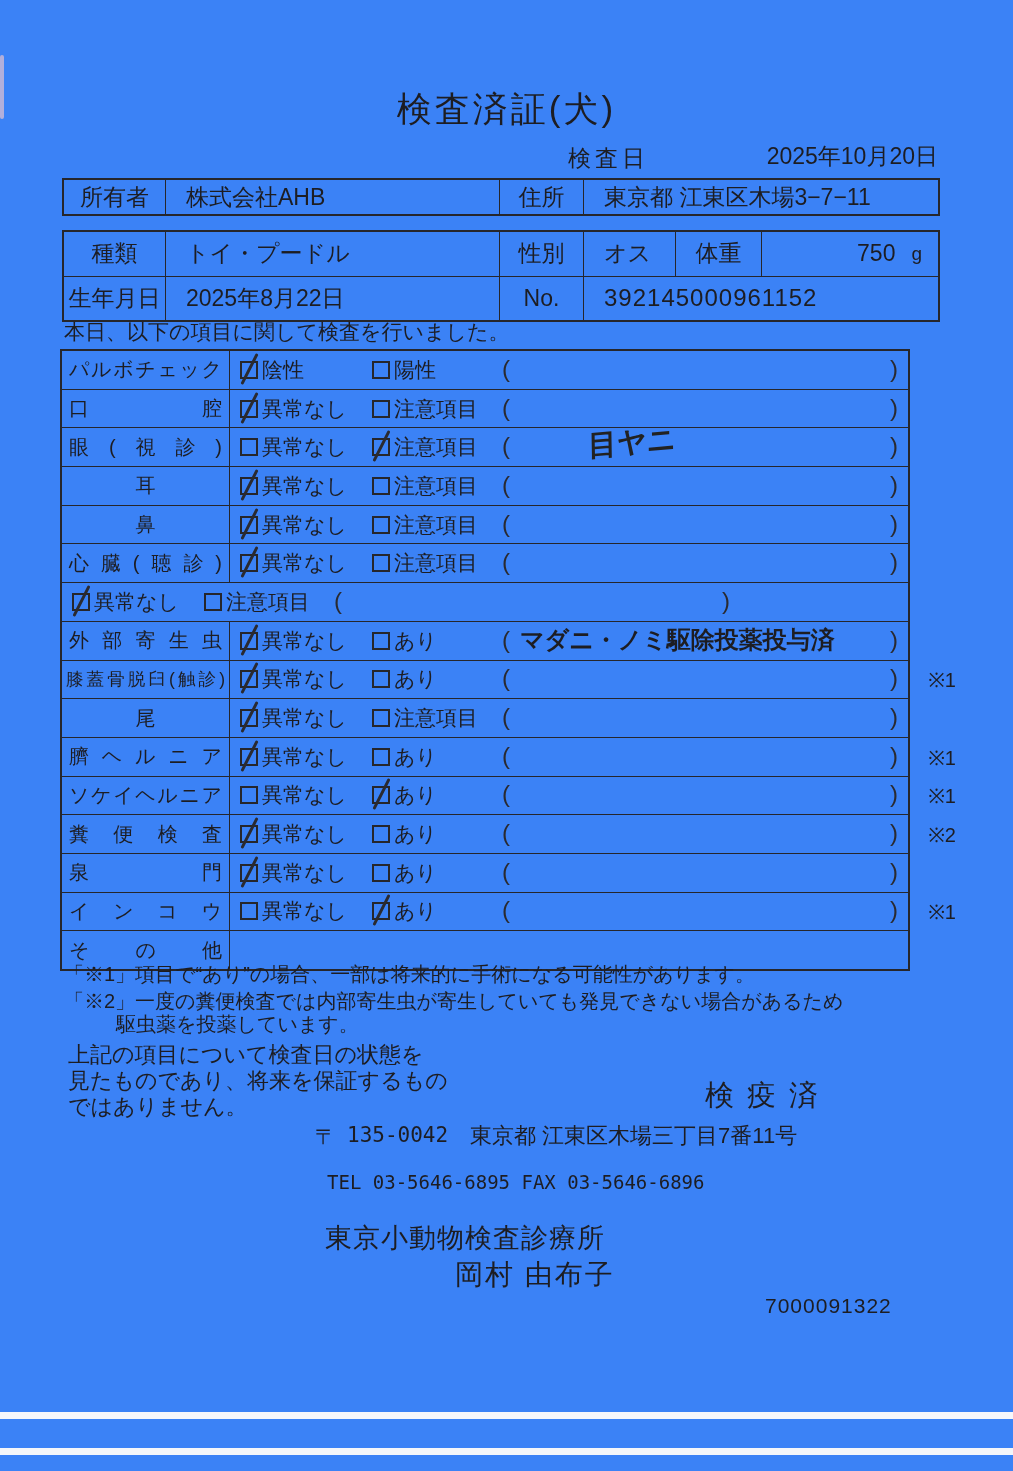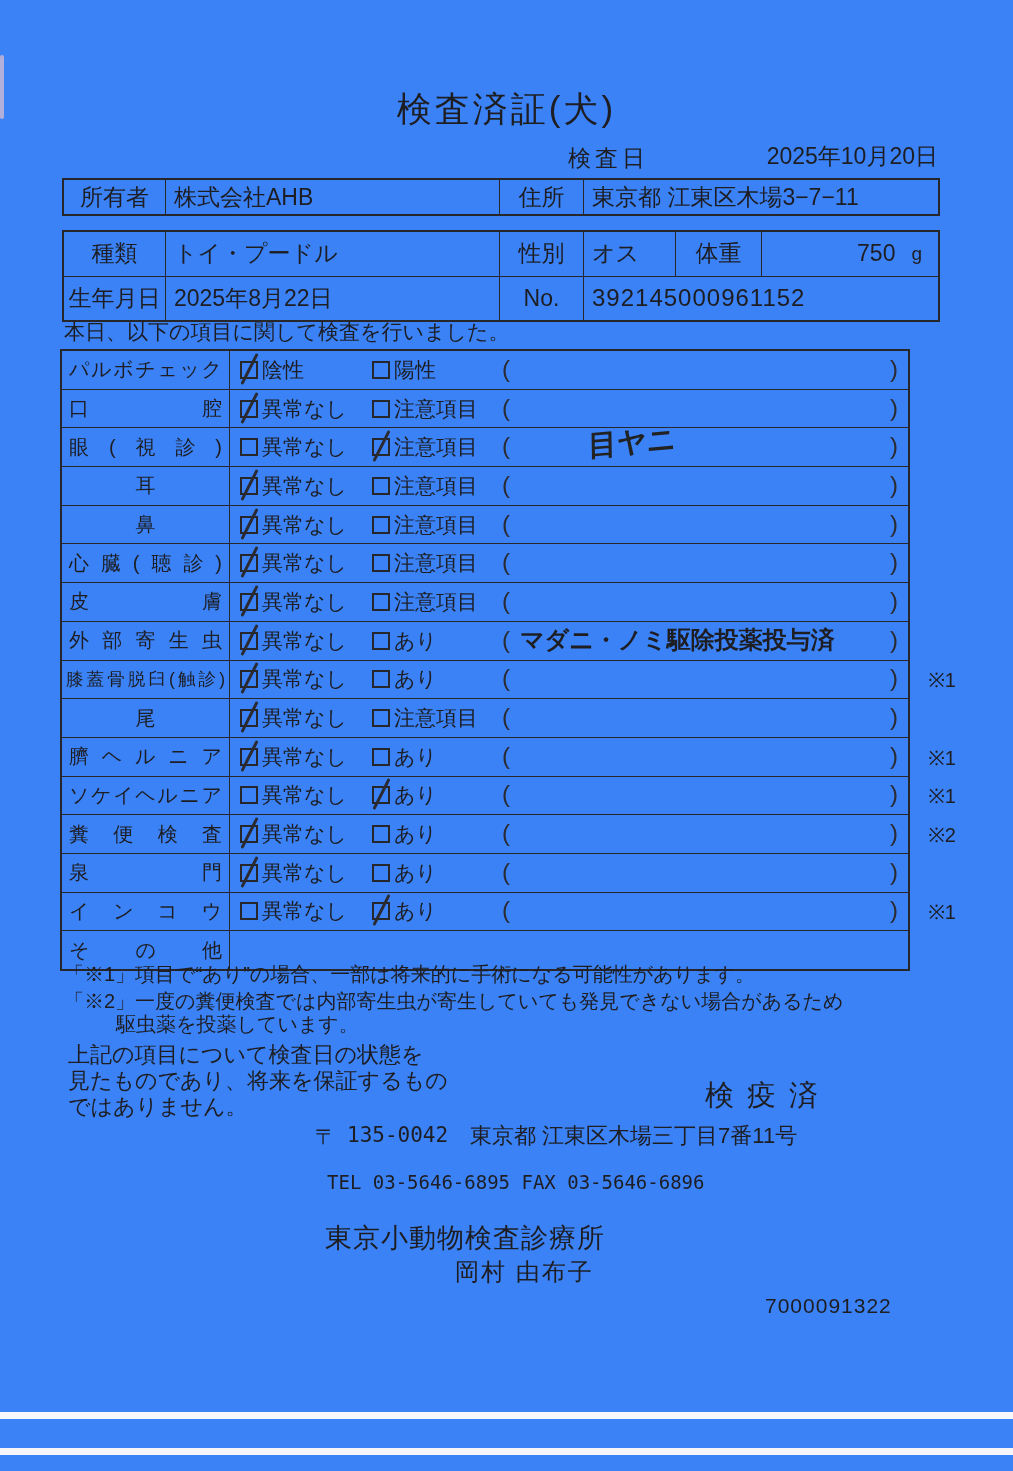--- a/index.html
+++ b/index.html
@@ -17,21 +17,21 @@
   .date-label{position:absolute;left:568px;top:143px;font-size:23px;letter-spacing:4px;}
   .date-value{position:absolute;right:75px;top:141px;font-size:23px;}
 
   .htable{position:absolute;left:62px;width:878px;border:2px solid #26262b;box-sizing:border-box;
           display:flex;flex-direction:column;}
   .hrow{display:flex;flex:1;}
   .hrow + .hrow{border-top:1.5px solid #26262b;}
   .hcell{display:flex;align-items:center;box-sizing:border-box;font-size:23px;overflow:hidden;white-space:nowrap;}
   .hcell + .hcell{border-left:1.5px solid #26262b;}
   .lab{justify-content:center;}
-  .val{padding-left:8px;}
+  .val{padding-left:20px;}
   .t1{top:178px;height:38px;}
   .t2{top:230px;height:92px;}
   .w-lab1{width:101px;flex:none;}
   .w-val1{width:334px;flex:none;}
   .w-lab2{width:84px;flex:none;}
   .w-sex{width:92px;flex:none;}
   .w-wlab{width:86px;flex:none;}
   .w-rest{flex:1;}
   .weight-cell{justify-content:flex-end;padding-right:16px;}
   .weight-unit{font-size:19px;margin-left:16px;}
@@ -70,21 +70,21 @@
   .notes3{position:absolute;left:116px;top:1011px;font-size:20px;}
 
   .disclaimer{position:absolute;left:68px;top:1042px;font-size:22px;line-height:26px;}
   .stamp{position:absolute;left:705px;top:1076px;font-size:29px;letter-spacing:13px;font-weight:500;white-space:nowrap;}
 
   .postal-mark{position:absolute;left:315px;top:1123px;font-size:21px;}
   .postal-code{position:absolute;left:347px;top:1123px;font-size:21px;font-family:"DejaVu Sans Mono",monospace;}
   .clinic-address{position:absolute;left:470px;top:1121px;font-size:22px;}
   .telfax{position:absolute;left:327px;top:1171px;font-size:19px;font-family:"DejaVu Sans Mono",monospace;}
   .clinic-name{position:absolute;left:325px;top:1220px;font-size:27px;letter-spacing:1px;}
-  .vet-name{position:absolute;left:455px;top:1256px;font-size:24px;letter-spacing:2px;}
+  .vet-name{position:absolute;left:455px;top:1256px;font-size:28px;letter-spacing:2px;}
   .doc-code{position:absolute;left:765px;top:1294px;font-size:21px;letter-spacing:1px;}
 </style>
 </head>
 <body>
 
 <div class="page">
 
   <div class="artifact art-left"></div>
   <div class="artifact art-b1"></div>
   <div class="artifact art-b2"></div>
@@ -223,23 +223,20 @@
           </span>
           <span class="opt cb2">
             <span class="box"></span>
             <span>注意項目</span>
           </span>
           <span class="paren open">(</span>
           <span class="paren close">)</span>
         </div>
       </div>
       <div class="erow">
-        <div class="elabel justify">
-          <span>皮膚</span>
-        </div>
         <div class="econtent">
           <span class="opt cb1">
             <span class="box checked"></span>
             <span>異常なし</span>
           </span>
           <span class="opt cb2">
             <span class="box"></span>
             <span>注意項目</span>
           </span>
           <span class="paren open">(</span>

